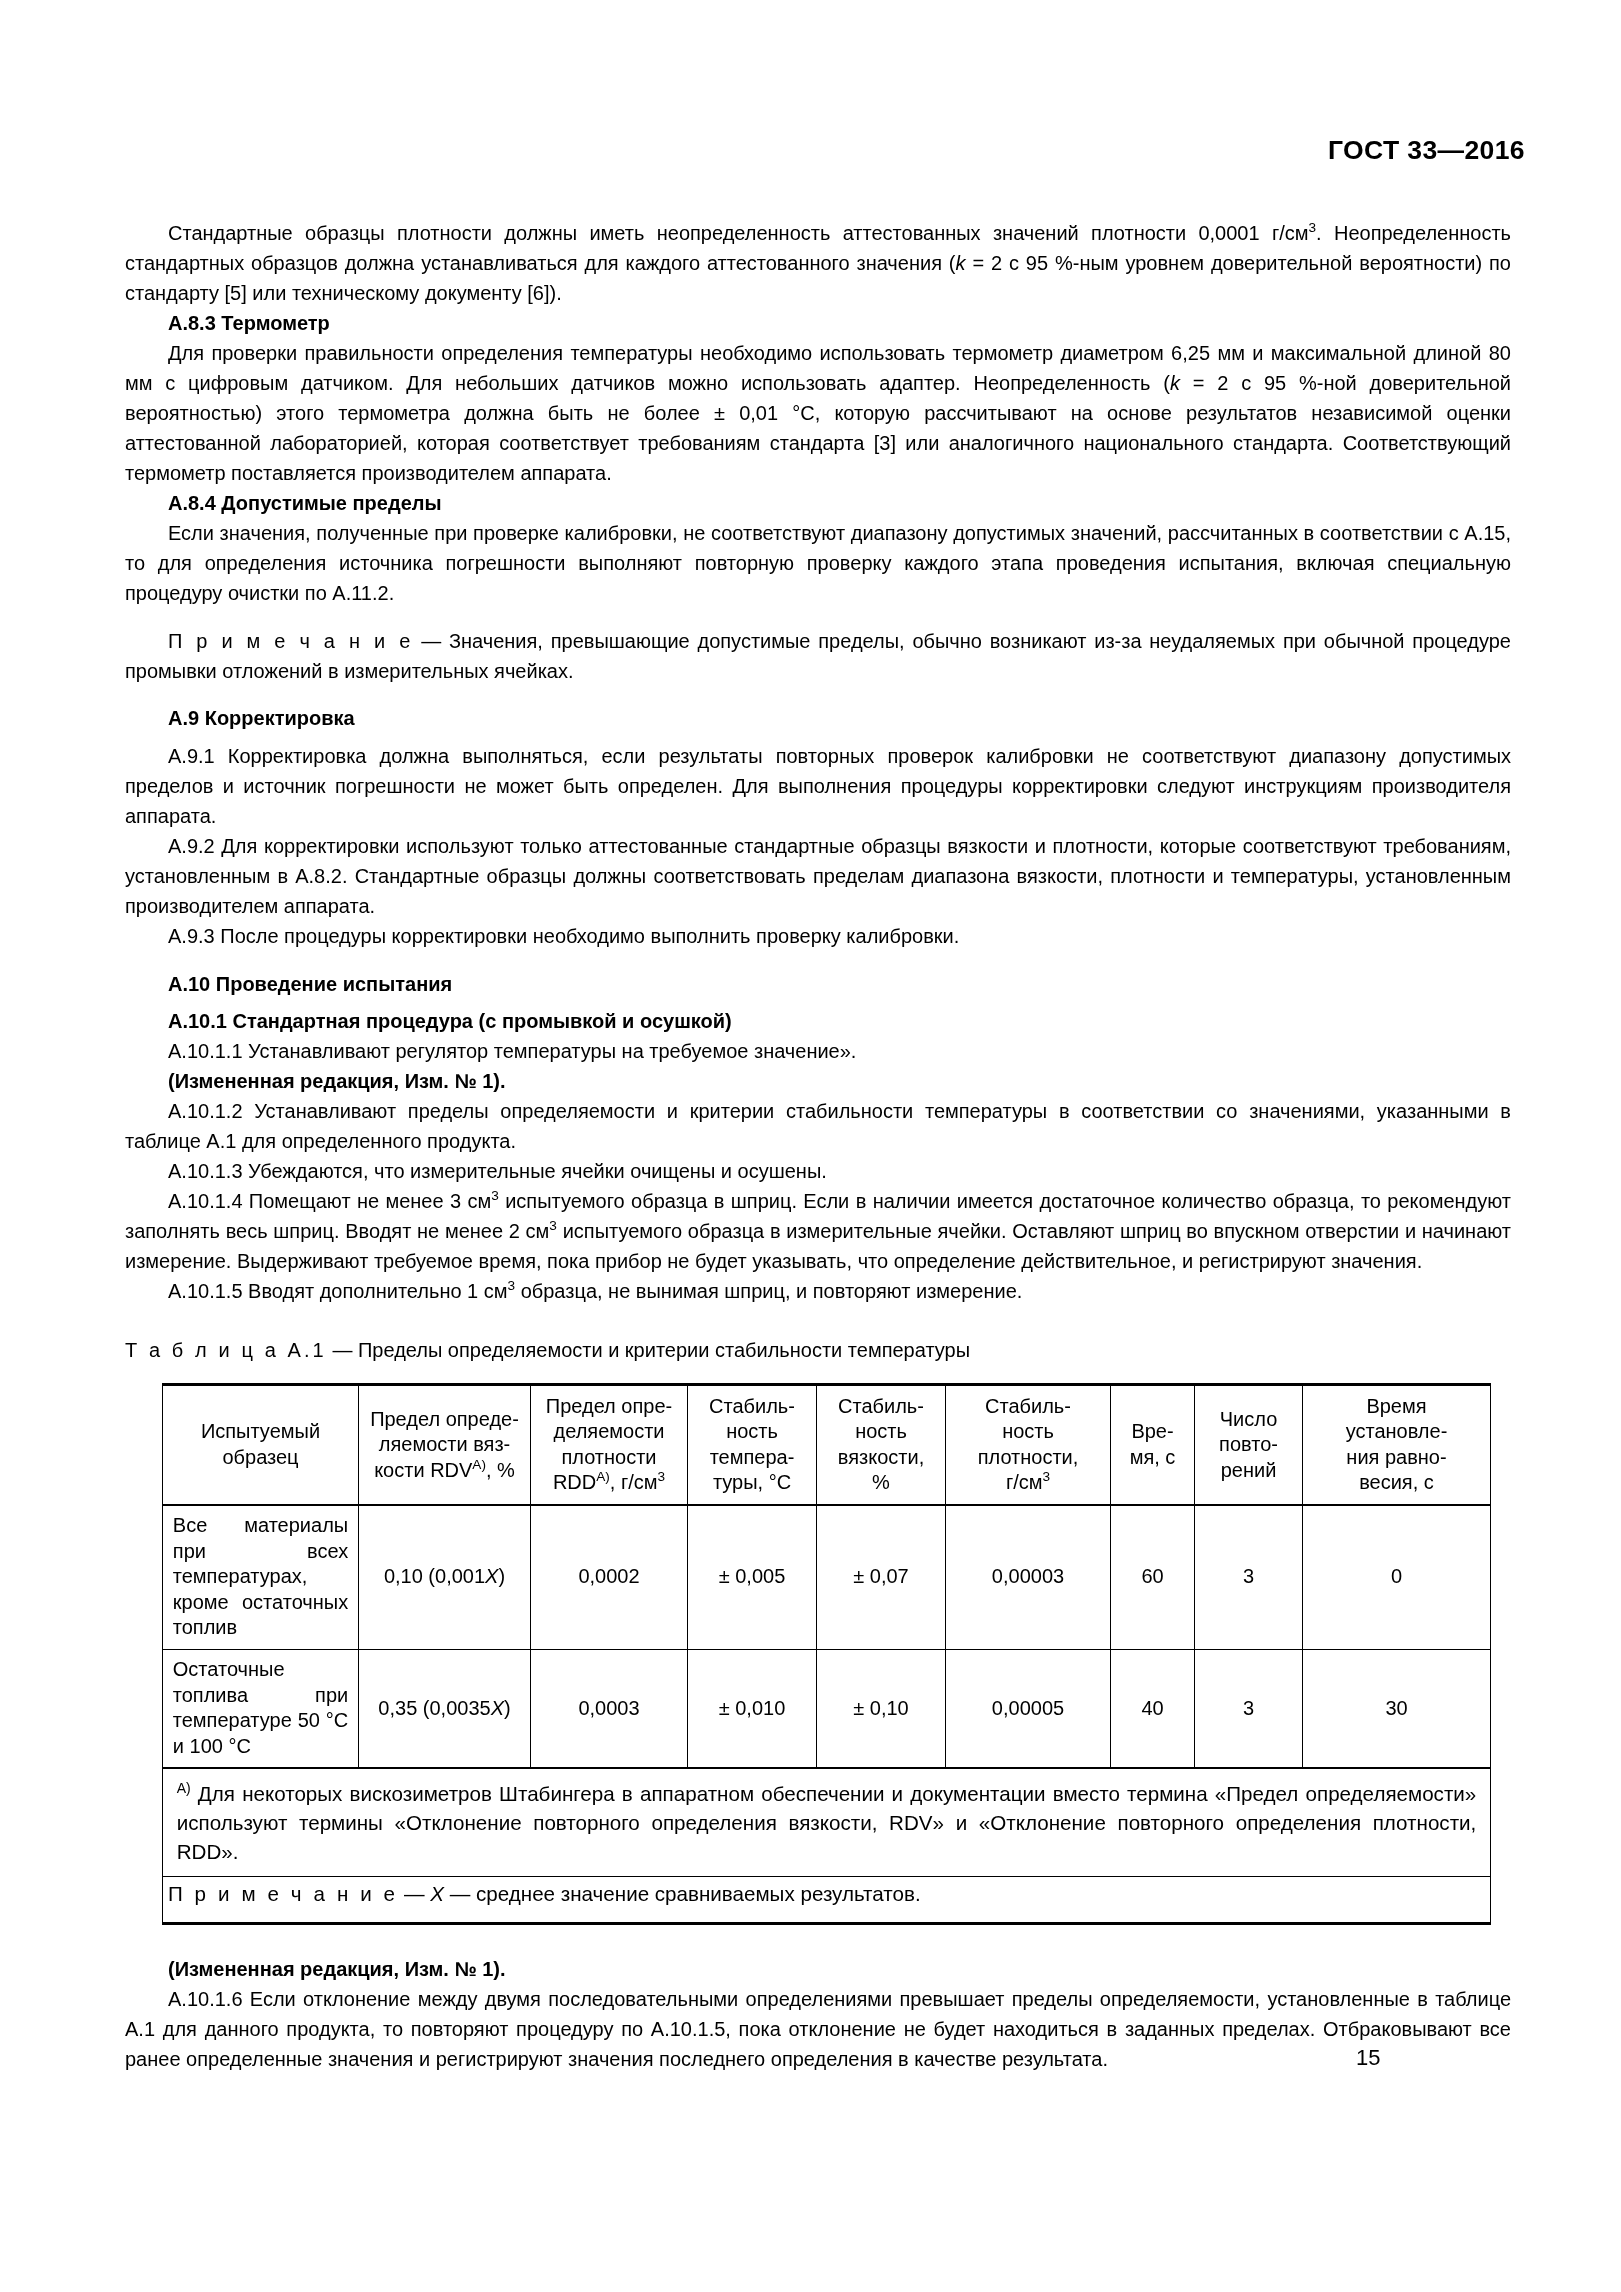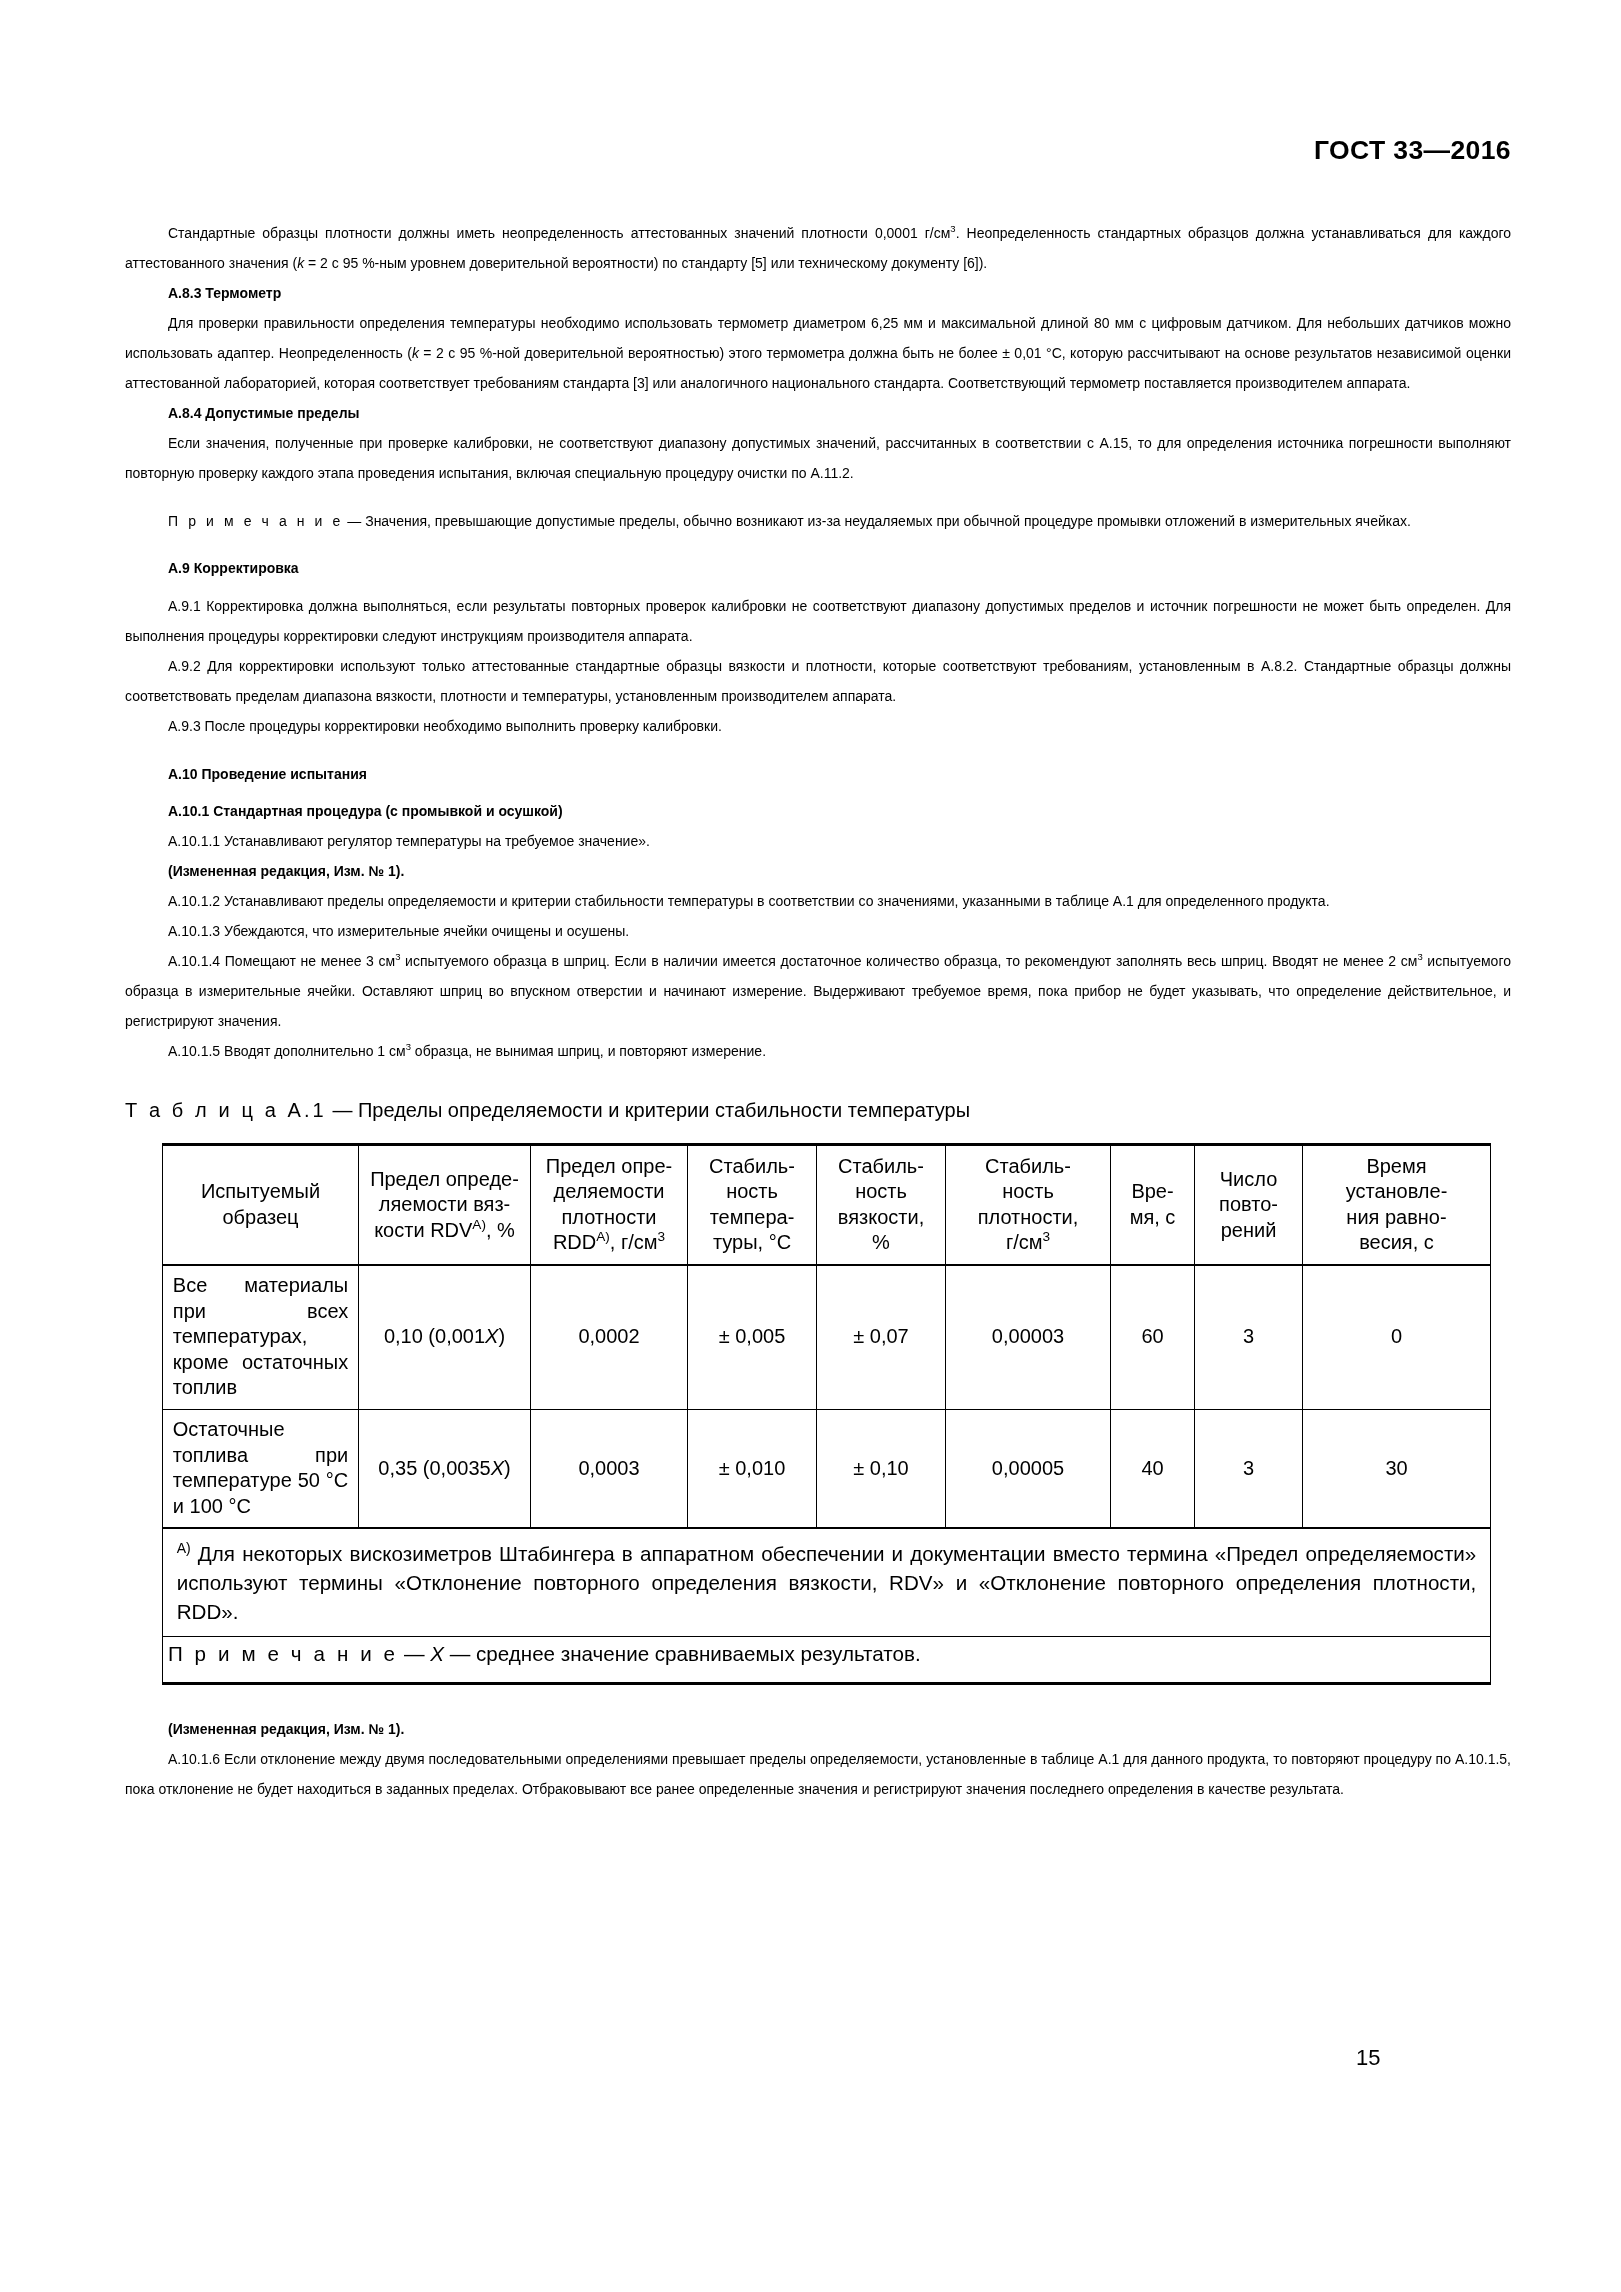--- a/index.html
+++ b/index.html
@@ -16,35 +16,35 @@
     position: relative;
     width: 1621px;
     height: 2293px;
     background: #ffffff;
     box-sizing: border-box;
     overflow: hidden;
   }
   .header {
     position: absolute;
     top: 135px;
-    right: 110px;
+    right: 96px;
     font-size: 26.5px;
     font-weight: bold;
     letter-spacing: 0.4px;
     white-space: nowrap;
   }
   .content {
     position: absolute;
     left: 125px;
     top: 218px;
     width: 1386px;
   }
   p {
     margin: 0;
-    font-size: 14px;
+    font-size: 20px;
     line-height: 30px;
     text-align: justify;
     text-justify: inter-word;
     hyphens: none;
   }
   p.ind { text-indent: 43px; }
   p.b { font-weight: bold; }
   p.note { }
   .spaced {
     letter-spacing: 3.1px;

